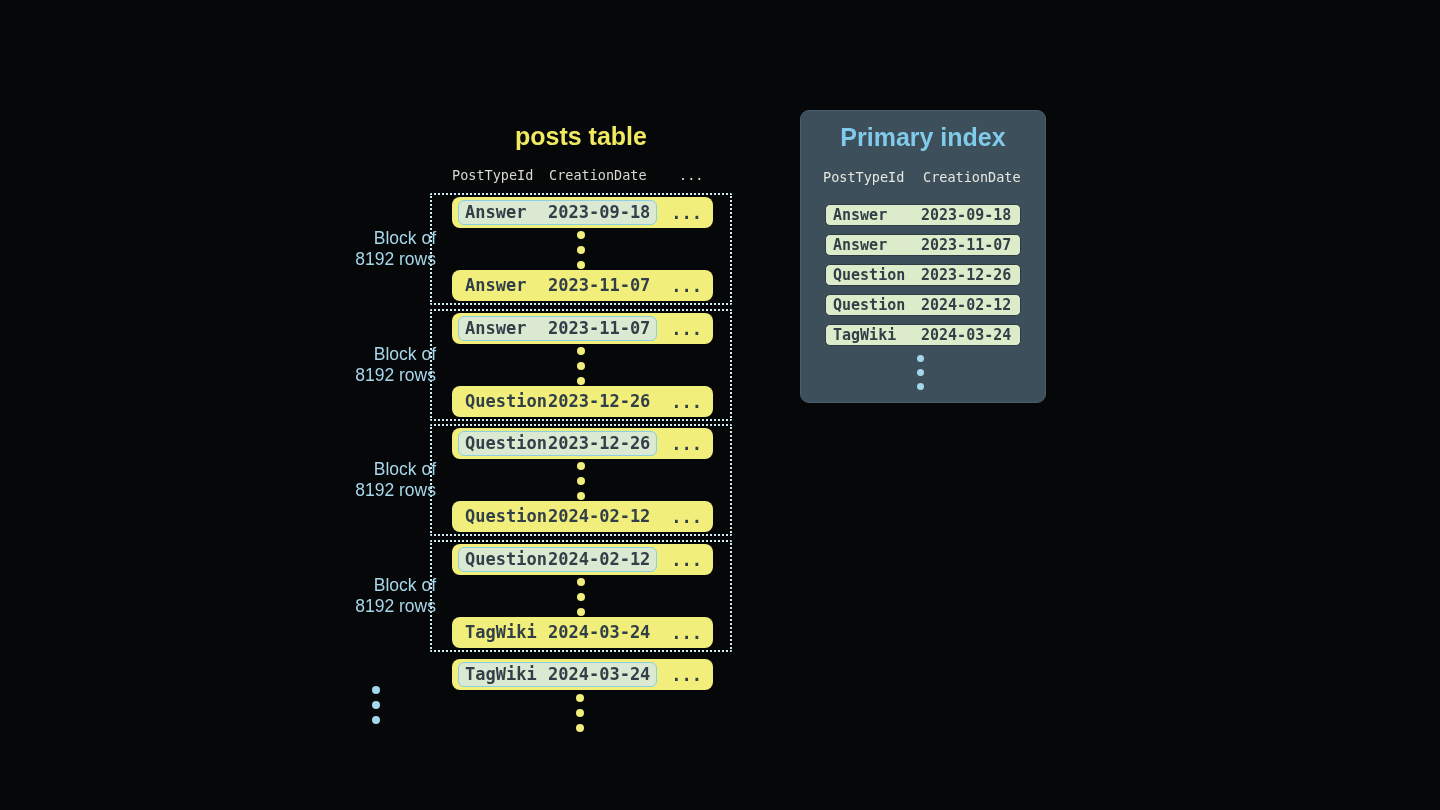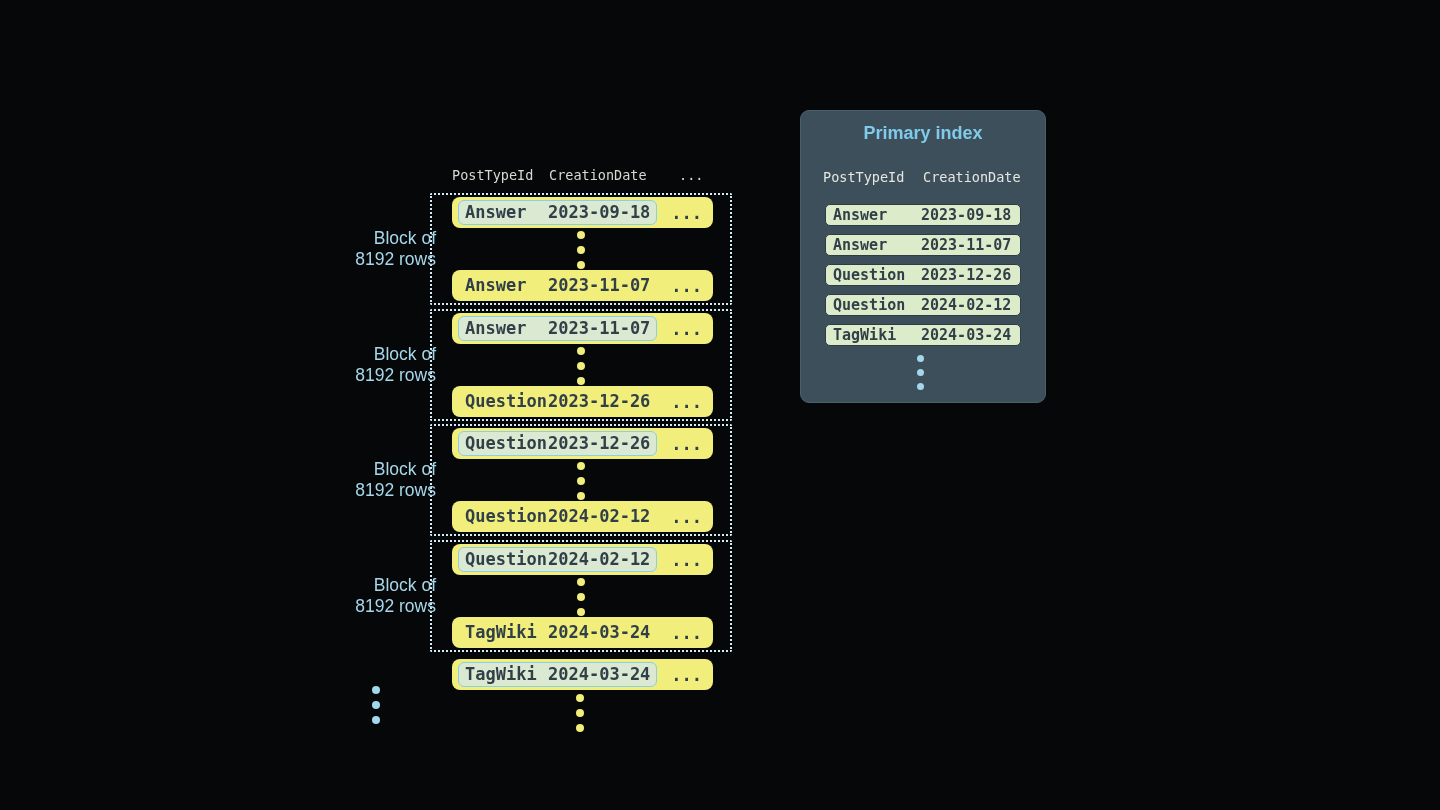--- a/index.html
+++ b/index.html
@@ -59,21 +59,21 @@
   .vdots.pos-abs { position:absolute; }
 
   
   .panel {
     position:absolute; left:800px; top:110px; width:246px; height:293px;
     background:#3e4f5c; border:1px solid #4a5e6c; border-radius:9px;
     box-sizing:border-box;
   }
   .ititle {
     position:absolute; left:0; top:12px; width:100%;
-    text-align:center; font-size:18px; font-weight:600; color:#7fcbe9;
+    text-align:center; font-size:25px; font-weight:600; color:#7fcbe9;
   }
   .iheader {
     position:absolute; left:22px; top:58px; display:flex;
     font-family:"DejaVu Sans Mono", monospace; font-size:13.5px;
     font-weight:500; color:#e6e8e0; white-space:pre;
   }
   .ih1 { display:inline-block; width:100px; }
   .irow {
     position:absolute; left:24px; width:196px; height:22px;
     background:#dcecca; border:1.5px solid #2d3b44; border-radius:5px;
@@ -84,20 +84,21 @@
   }
   .itype { display:inline-block; width:88px; }
   .idots { left:116px; top:244px; }
   .idots i { width:7px; height:7px; }
 </style>
 </head>
 <body>
 
 <div class="canvas">
 
+  <div class="ptitle">posts table</div>
 
   <div class="pheader">
     <span class="ph1">PostTypeId</span><span class="ph2">CreationDate</span><span class="ph3">...</span>
   </div>
 
   <div class="blk" style="top:193px">
     <div class="prow rfirst">
       <span class="pill hl"><span class="ctype">Answer</span><span class="cdate">2023-09-18</span></span>
       <span class="cmore">...</span>
     </div>

